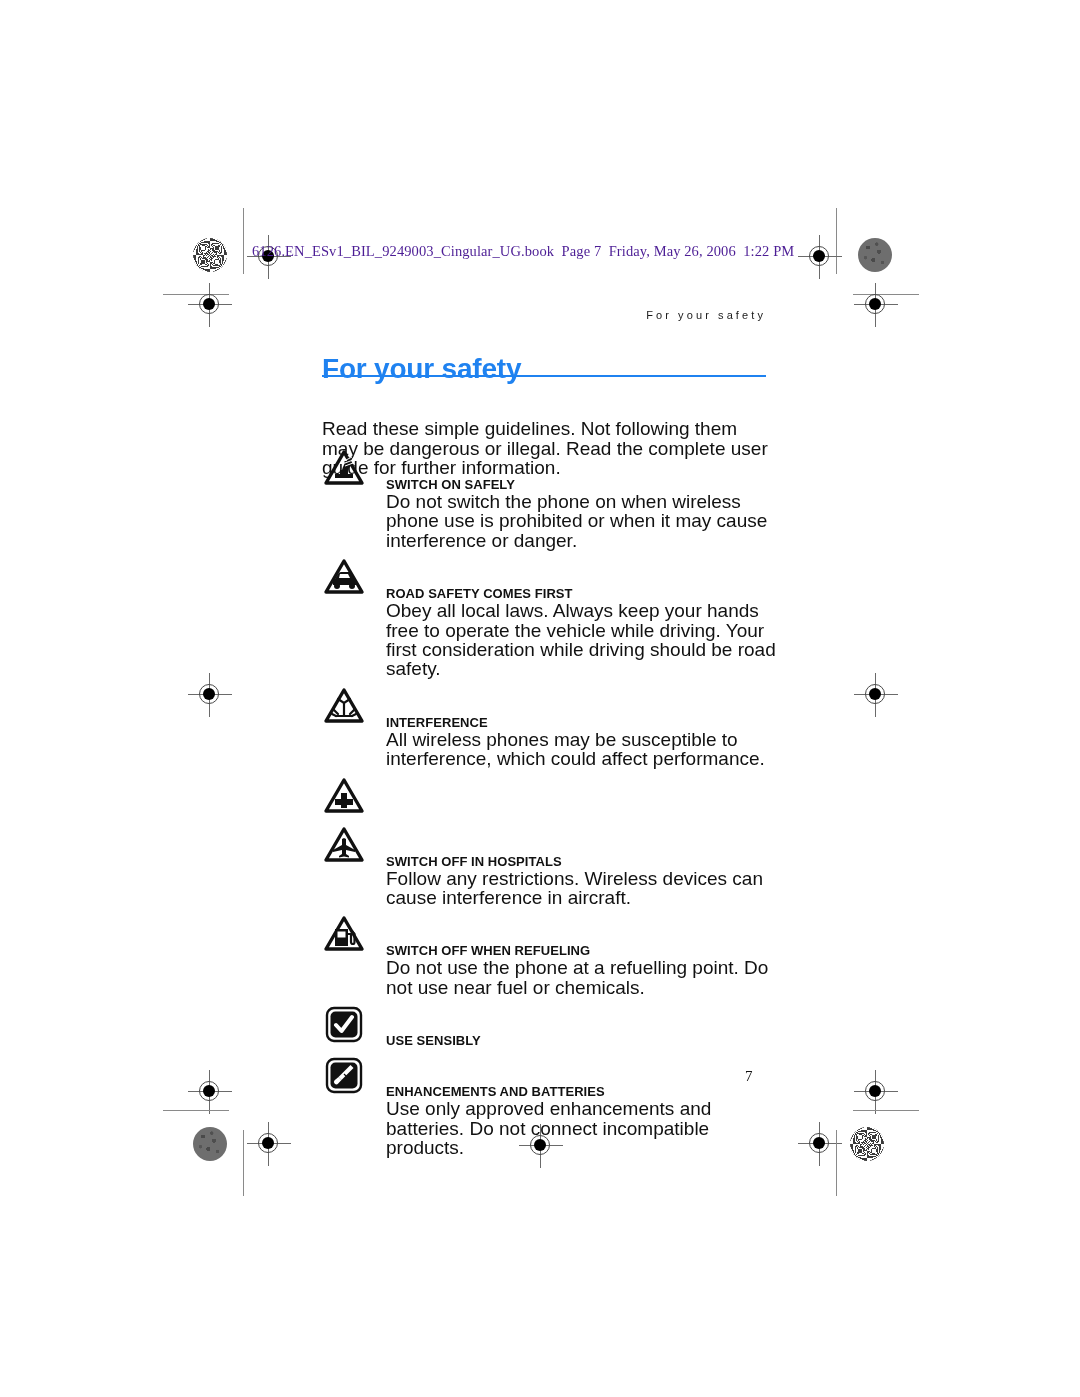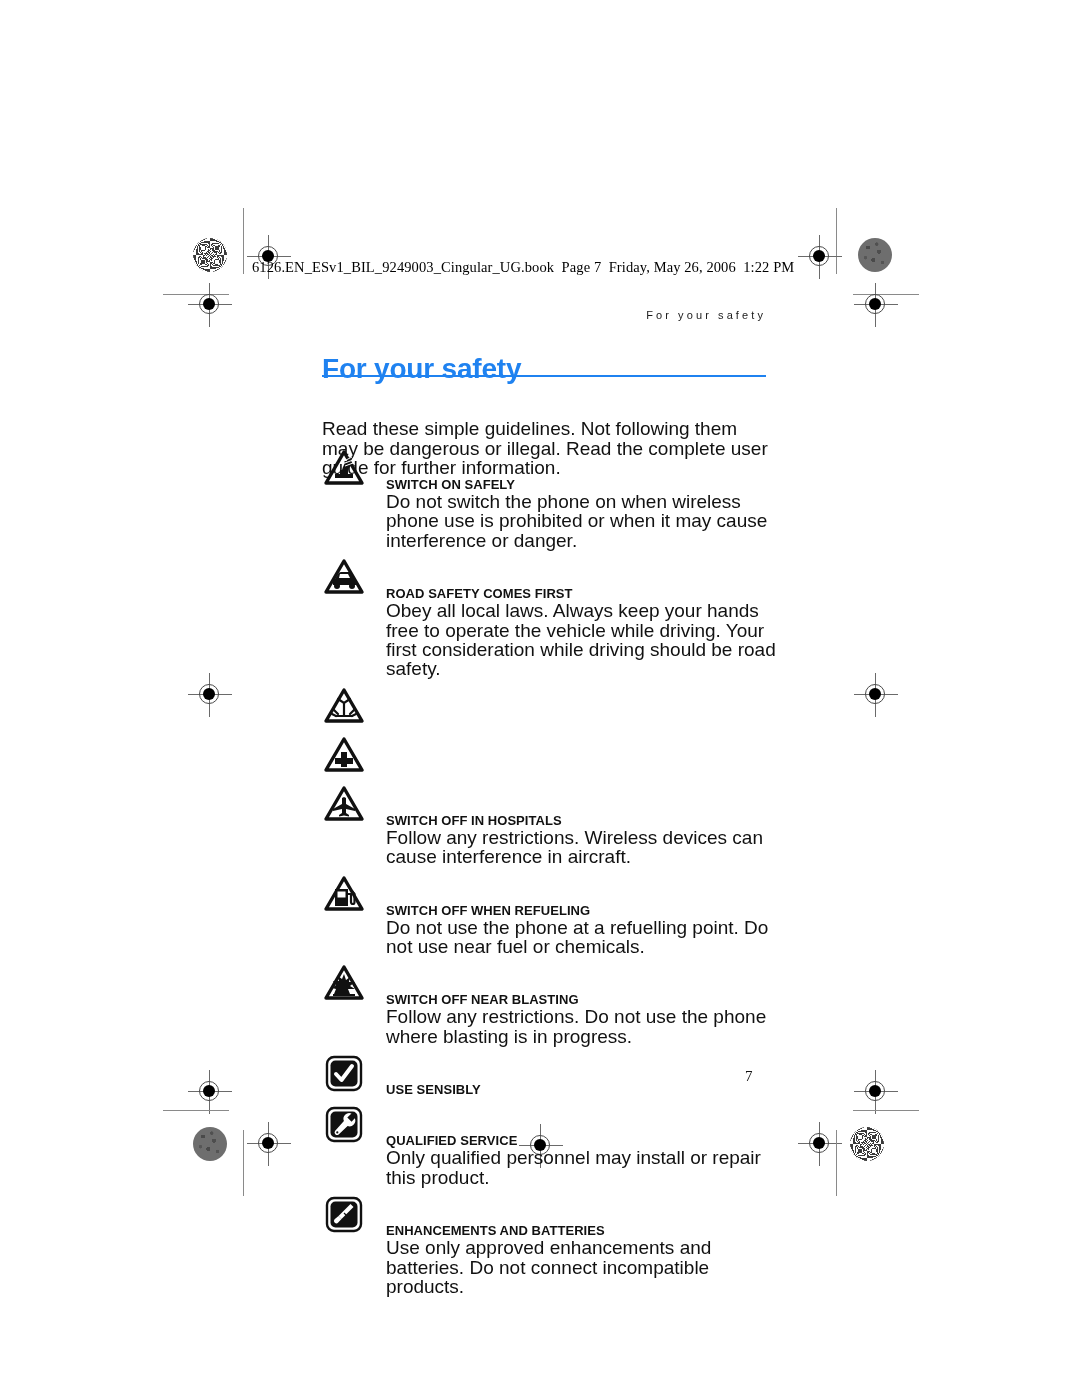--- a/index.html
+++ b/index.html
@@ -83,24 +83,23 @@
       radial-gradient(circle at 55% 18%, #505050 0 1.5px, transparent 2px);
   }
 
   
   .slug {
     position: absolute;
     left: 252px;
     top: 243px;
     font-family: "Liberation Serif", serif;
     font-size: 14.5px;
-    color: #000000;
+    color: #4c1d95;
     white-space: pre;
     letter-spacing: 0.1px;
-    margin-top: 16px;
   }
 
   
   .running-head {
     position: absolute;
     right: 314px;
     top: 309px;
     font-size: 11px;
     letter-spacing: 3.1px;
     color: #1a1a1a;
@@ -323,20 +322,24 @@
         <path d="M22 6 L40 37 H4 Z"></path>
           </g>
         <g stroke="#111" stroke-width="2.2" fill="none" stroke-linecap="round">
           <path d="M22 19 L22 32"></path>
           <path d="M16 15 L22 19 L28 15"></path>
           <path d="M12 26 L16 30 M32 26 L28 30 M10 30 L14 32 M34 30 L30 32"></path>
           <path d="M14 32 L30 32"></path>
         </g>
       </svg>
     </div>
+    <div class="item-text">
+      <div class="item-title">INTERFERENCE</div>
+      <div class="item-body">All wireless phones may be susceptible to interference, which could affect performance.</div>
+    </div>
   </div>
 
   <div class="item">
     <div class="item-icon">
       <svg viewBox="0 0 44 44">
           <g fill="none" stroke="#111" stroke-width="3.4" stroke-linejoin="round">
         <path d="M22 6 L40 37 H4 Z"></path>
           </g>
         <path d="M19 19 L25 19 L25 25 L31 25 L31 31 L25 31 L25 34 L19 34 L19 31 L13 31 L13 25 L19 25 Z" fill="#111"></path>
       </svg>
@@ -368,63 +371,34 @@
         <rect x="15.5" y="19.5" width="8" height="6" fill="#fff"></rect>
         <path d="M26 22 L29 22 L29 30 Q29 32 31 32 Q32.5 32 32.5 30 L32.5 22 L30 19" fill="none" stroke="#111" stroke-width="2.2" stroke-linecap="round"></path>
       </svg>
     </div>
     <div class="item-text">
       <div class="item-title">SWITCH OFF WHEN REFUELING</div>
       <div class="item-body">Do not use the phone at a refuelling point. Do not use near fuel or chemicals.</div>
     </div>
   </div>
 
-  <div class="item">
-    <div class="item-icon">
-      <svg viewBox="0 0 44 44">
-          <g fill="none" stroke="#111" stroke-width="3.4" stroke-linejoin="round">
-        <path d="M22 6 L40 37 H4 Z"></path>
-          </g>
-        <path d="M22 13 L24 19 L28 16 L27 21 L33 21 L28 25 L33 28 L26 28 L28 33 L12 33 L14 28 L10 27 L14 24 L11 20 L17 20 L16 15 L20 18 Z" fill="#111"></path>
-        <rect x="11" y="33" width="22" height="2" fill="#111"></rect>
-      </svg>
-    </div>
-    <div class="item-text">
-      <div class="item-title">SWITCH OFF NEAR BLASTING</div>
-      <div class="item-body">Follow any restrictions. Do not use the phone where blasting is in progress.</div>
-    </div>
-  </div>
 
   <div class="item">
     <div class="item-icon">
       <svg viewBox="0 0 44 44">
         <rect x="5" y="6" width="34" height="33" rx="7" ry="7" fill="none" stroke="#111" stroke-width="2.4"></rect>
         <rect x="8.5" y="9.5" width="27" height="26" rx="5" ry="5" fill="#111"></rect>
         <path d="M14 23 L19.5 29 L30 15" fill="none" stroke="#fff" stroke-width="4" stroke-linecap="round" stroke-linejoin="round"></path>
       </svg>
     </div>
     <div class="item-text">
       <div class="item-title">USE SENSIBLY</div>
     </div>
   </div>
 
-  <div class="item">
-    <div class="item-icon">
-      <svg viewBox="0 0 44 44">
-        <rect x="5" y="6" width="34" height="33" rx="7" ry="7" fill="none" stroke="#111" stroke-width="2.4"></rect>
-        <rect x="8.5" y="9.5" width="27" height="26" rx="5" ry="5" fill="#111"></rect>
-        <path d="M29.5 11.5 a5.8 5.8 0 0 0 -7.6 7.6 L13 29 a2.6 2.6 0 0 0 3.4 3.7 L25.6 24 a5.8 5.8 0 0 0 7.2 -7.8 L29.6 19.8 L25.3 15.6 Z" fill="#fff"></path>
-        <circle cx="15.3" cy="30.4" r="1.1" fill="#111"></circle>
-      </svg>
-    </div>
-    <div class="item-text">
-      <div class="item-title">QUALIFIED SERVICE</div>
-      <div class="item-body">Only qualified personnel may install or repair this product.</div>
-    </div>
-  </div>
 
   <div class="item">
     <div class="item-icon">
       <svg viewBox="0 0 44 44">
         <rect x="5" y="6" width="34" height="33" rx="7" ry="7" fill="none" stroke="#111" stroke-width="2.4"></rect>
         <rect x="8.5" y="9.5" width="27" height="26" rx="5" ry="5" fill="#111"></rect>
         <path d="M28.5 12 L31.5 15 L19.5 27 L16.5 24 Z" fill="#fff"></path>
         <path d="M16.5 24 L19.5 27 L16.2 30.5 a2.4 2.4 0 0 1 -3.6 -3.3 Z" fill="#fff"></path>
         <path d="M22 21 L25 24" stroke="#111" stroke-width="1.2"></path>
       </svg>

